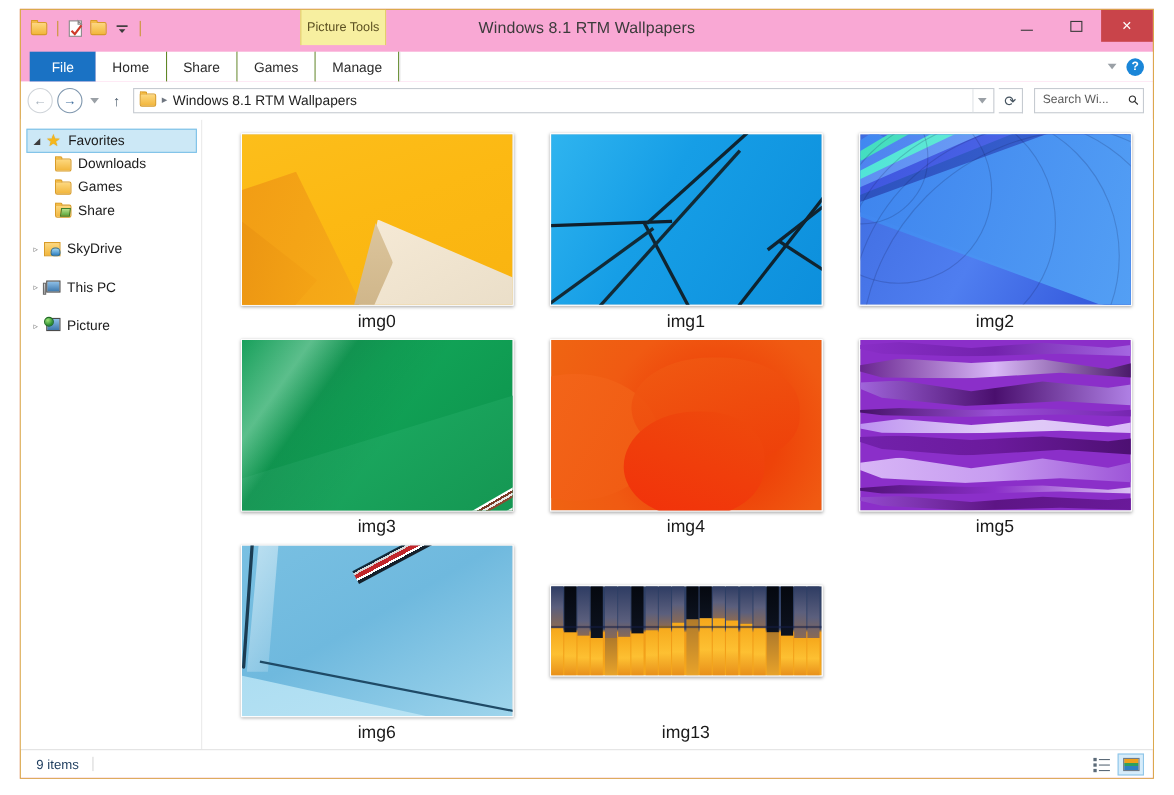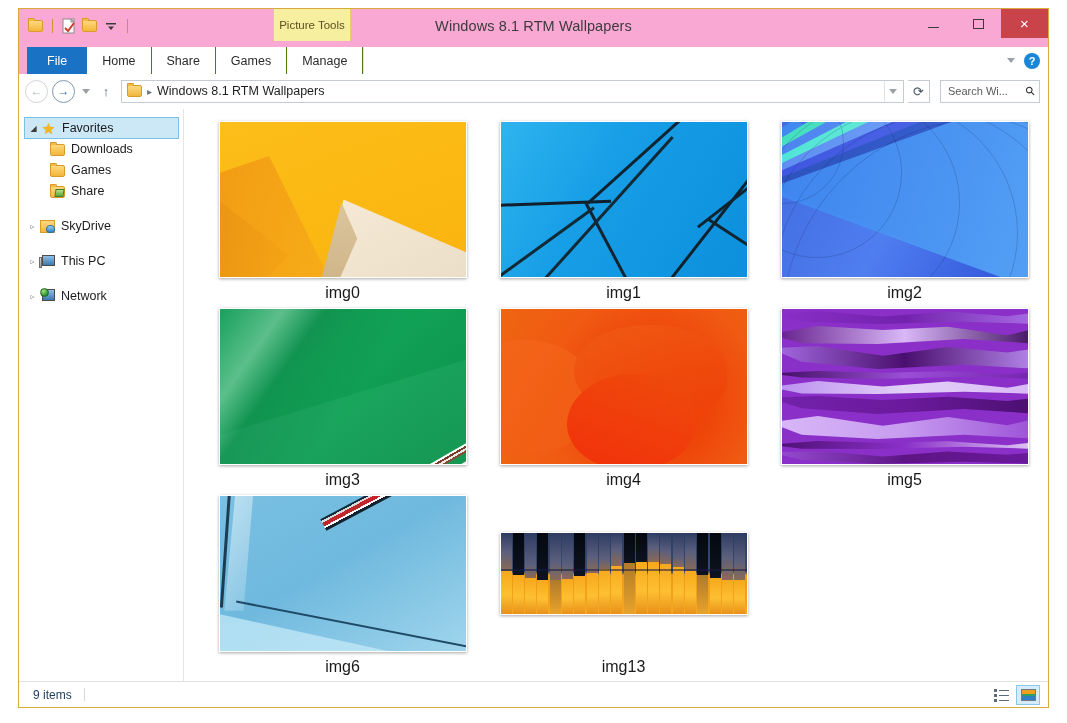--- a/index.html
+++ b/index.html
@@ -822,21 +822,21 @@
             <span class="ic-pc"></span>
           </span>
         <span class="navlabel">This PC</span>
       </div>
 
       <div class="navrow group">
         <span class="tw">▹</span>
         <span class="navicon">
             <span class="ic-net"></span>
           </span>
-        <span class="navlabel">Network</span>
+        <span class="navlabel">Picture</span>
       </div>
 
     </div>
 
     <div class="content">
       <div class="grid">
 
         <div class="cell">
           <div class="thumbwrap">
             <div class="thumb" style="width:246px;height:155px">

